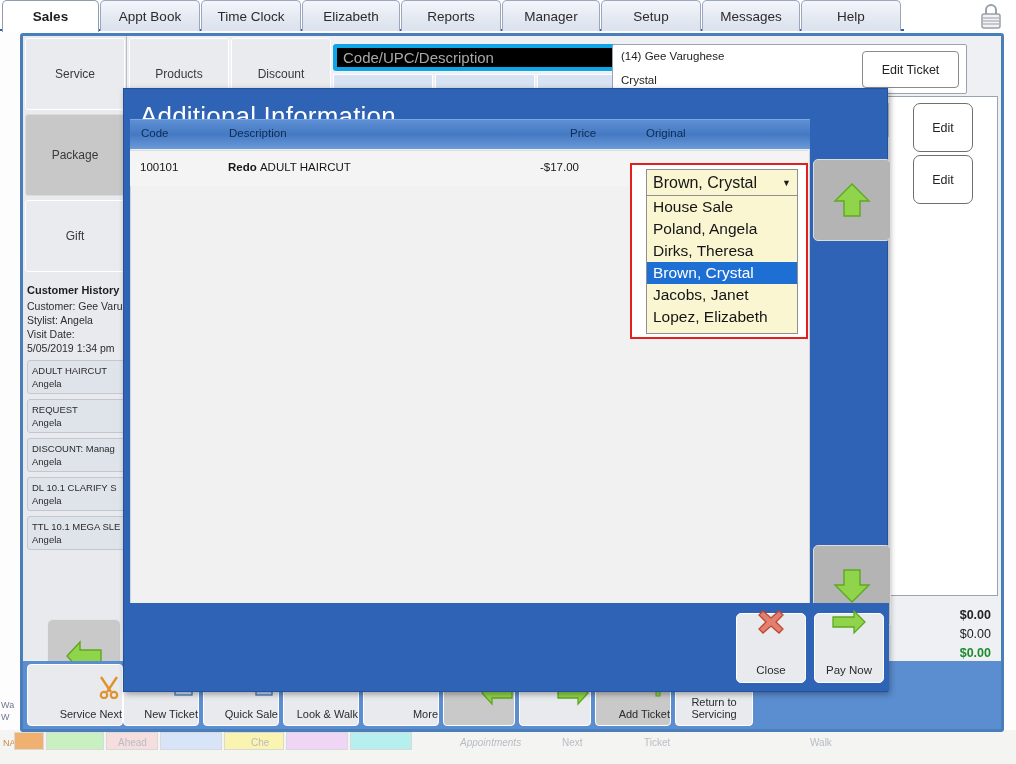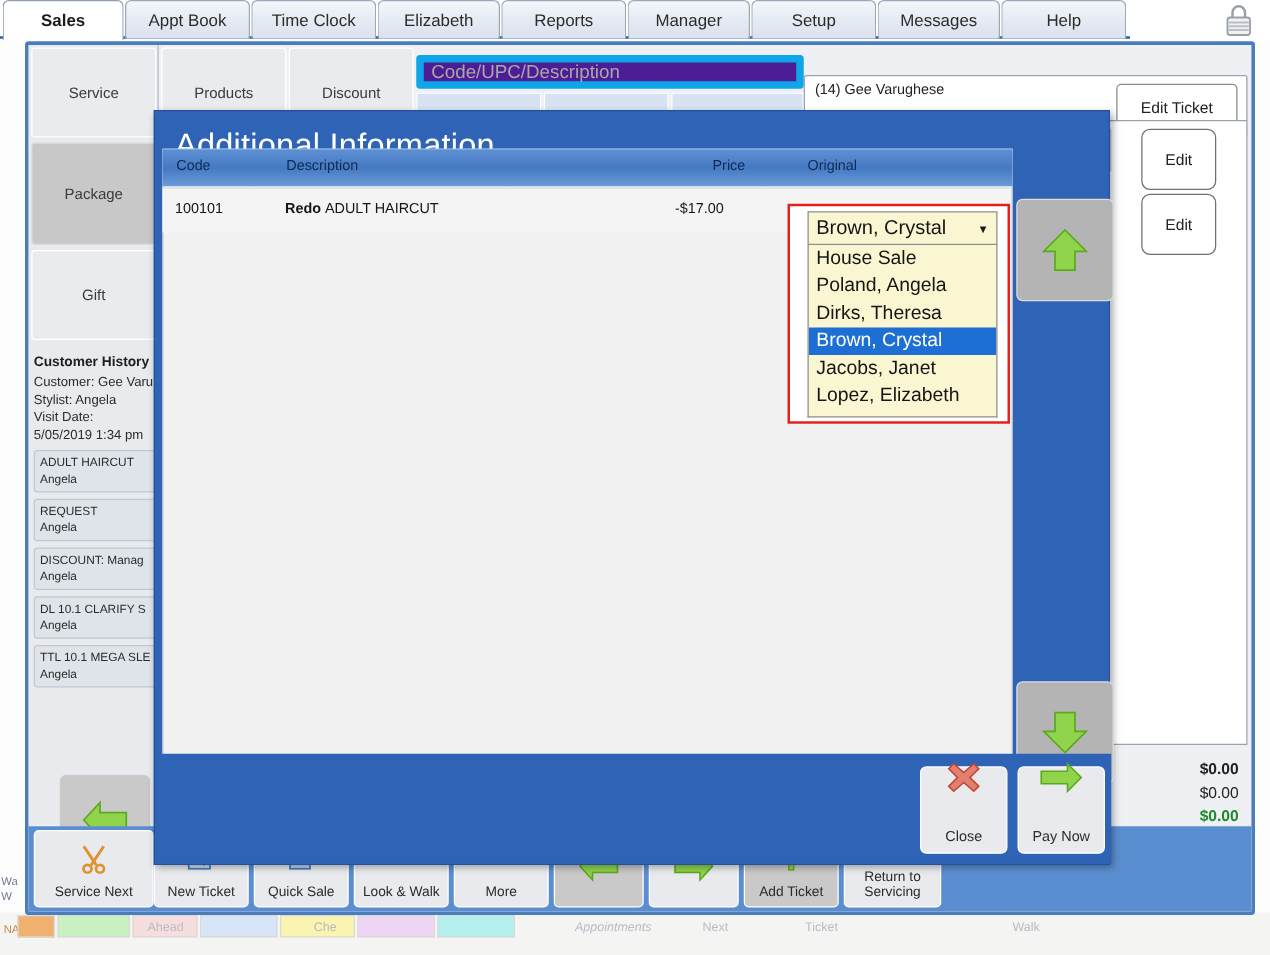--- a/index.html
+++ b/index.html
@@ -44,28 +44,28 @@
   
   .catcol { position:absolute; left:0; top:0; width:104px; height:624px; background:#e8eaee;
             border-right:1px solid #b7bcc6; }
   .catbtn { position:absolute; left:2px; width:100px; display:flex; align-items:center;
             justify-content:center; font-size:12px; color:#3a3a3a;
             background:#e9ebef; border:1px solid #ffffff; border-radius:3px; }
   .catbtn.sel { background:#c8c8c8; border:1px solid #dcdcdc; }
 
   
   .searchbox { position:absolute; left:310px; top:8px; width:310px; height:27px;
-               background:#4c1d95; border:6px solid #0ea5e9; border-radius:3px;
+               background:#000000; border:4px solid #0ea5e9; border-radius:3px;
                display:flex; align-items:center; padding-left:6px;
                font-size:15px; color:#a8a8a8; font-style:normal; }
   .qbtn { position:absolute; top:38px; height:24px; background:#d7e3f2; border:1px solid #ffffff; }
 
   
-  .custhdr { position:absolute; left:620px; top:8px; width:355px; height:50px;
-             background:#ffffff; border:1px solid #9aa3b0; border-radius:2px;margin-top:16px; }
+  .custhdr { position:absolute; left:589px; top:8px; width:355px; height:50px;
+             background:#ffffff; border:1px solid #9aa3b0; border-radius:2px; }
   .custhdr .nm  { position:absolute; left:8px; top:5px;  font-size:11.5px; color:#222; }
   .custhdr .sty { position:absolute; left:8px; top:29px; font-size:11.5px; color:#222; }
   .editticket { position:absolute; right:7px; top:6px; width:97px; height:37px;
                 background:#ffffff; border:1px solid #8b8b8b; border-radius:4px;
                 display:flex; align-items:center; justify-content:center; font-size:12.5px; color:#222; }
 
   
   .ticketpanel { position:absolute; left:620px; top:60px; width:355px; height:500px;
                  background:#ffffff; border:1px solid #9aa3b0; }
   .tk-price { position:absolute; right:108px; width:66px; height:17px; background:#dfe4ec;
@@ -93,21 +93,21 @@
   .totals { position:absolute; right:10px; bottom:66px; width:115px; text-align:right; }
   .totals div { font-size:12.5px; color:#222; line-height:19px; }
   .totals .t1 { font-weight:bold; }
   .totals .t3 { color:#1d8a2e; font-weight:bold; }
 
   
   .bottombar { position:absolute; left:0; bottom:0; width:978px; height:68px;
                background:#5b8ed0; }
   .tbtn { position:absolute; top:3px; height:62px; background:#e8eaee;
           border:1px solid #ffffff; border-radius:4px;
-          display:flex; flex-direction:column; align-items:center; justify-content:flex-end;
+          display:flex; flex-direction:column; align-items:flex-end; justify-content:flex-end;
           padding-bottom:5px; font-size:11px; color:#2b2b2b; text-align:center; line-height:12px; }
   .tbtn.gray { background:#c9c9c9; }
   .tbtn .ico { flex:1; display:flex; align-items:center; justify-content:center; }
 
   
   .modal { position:absolute; left:123px; top:88px; width:765px; height:604px;
            background:#2f63b5; border:1px solid #25509a;
            box-shadow:2px 2px 6px rgba(0,0,0,.35); }
   .modal-title { position:absolute; left:16px; top:12px; font-size:26px; color:#ffffff;
                  font-weight:normal; letter-spacing:.2px; }

